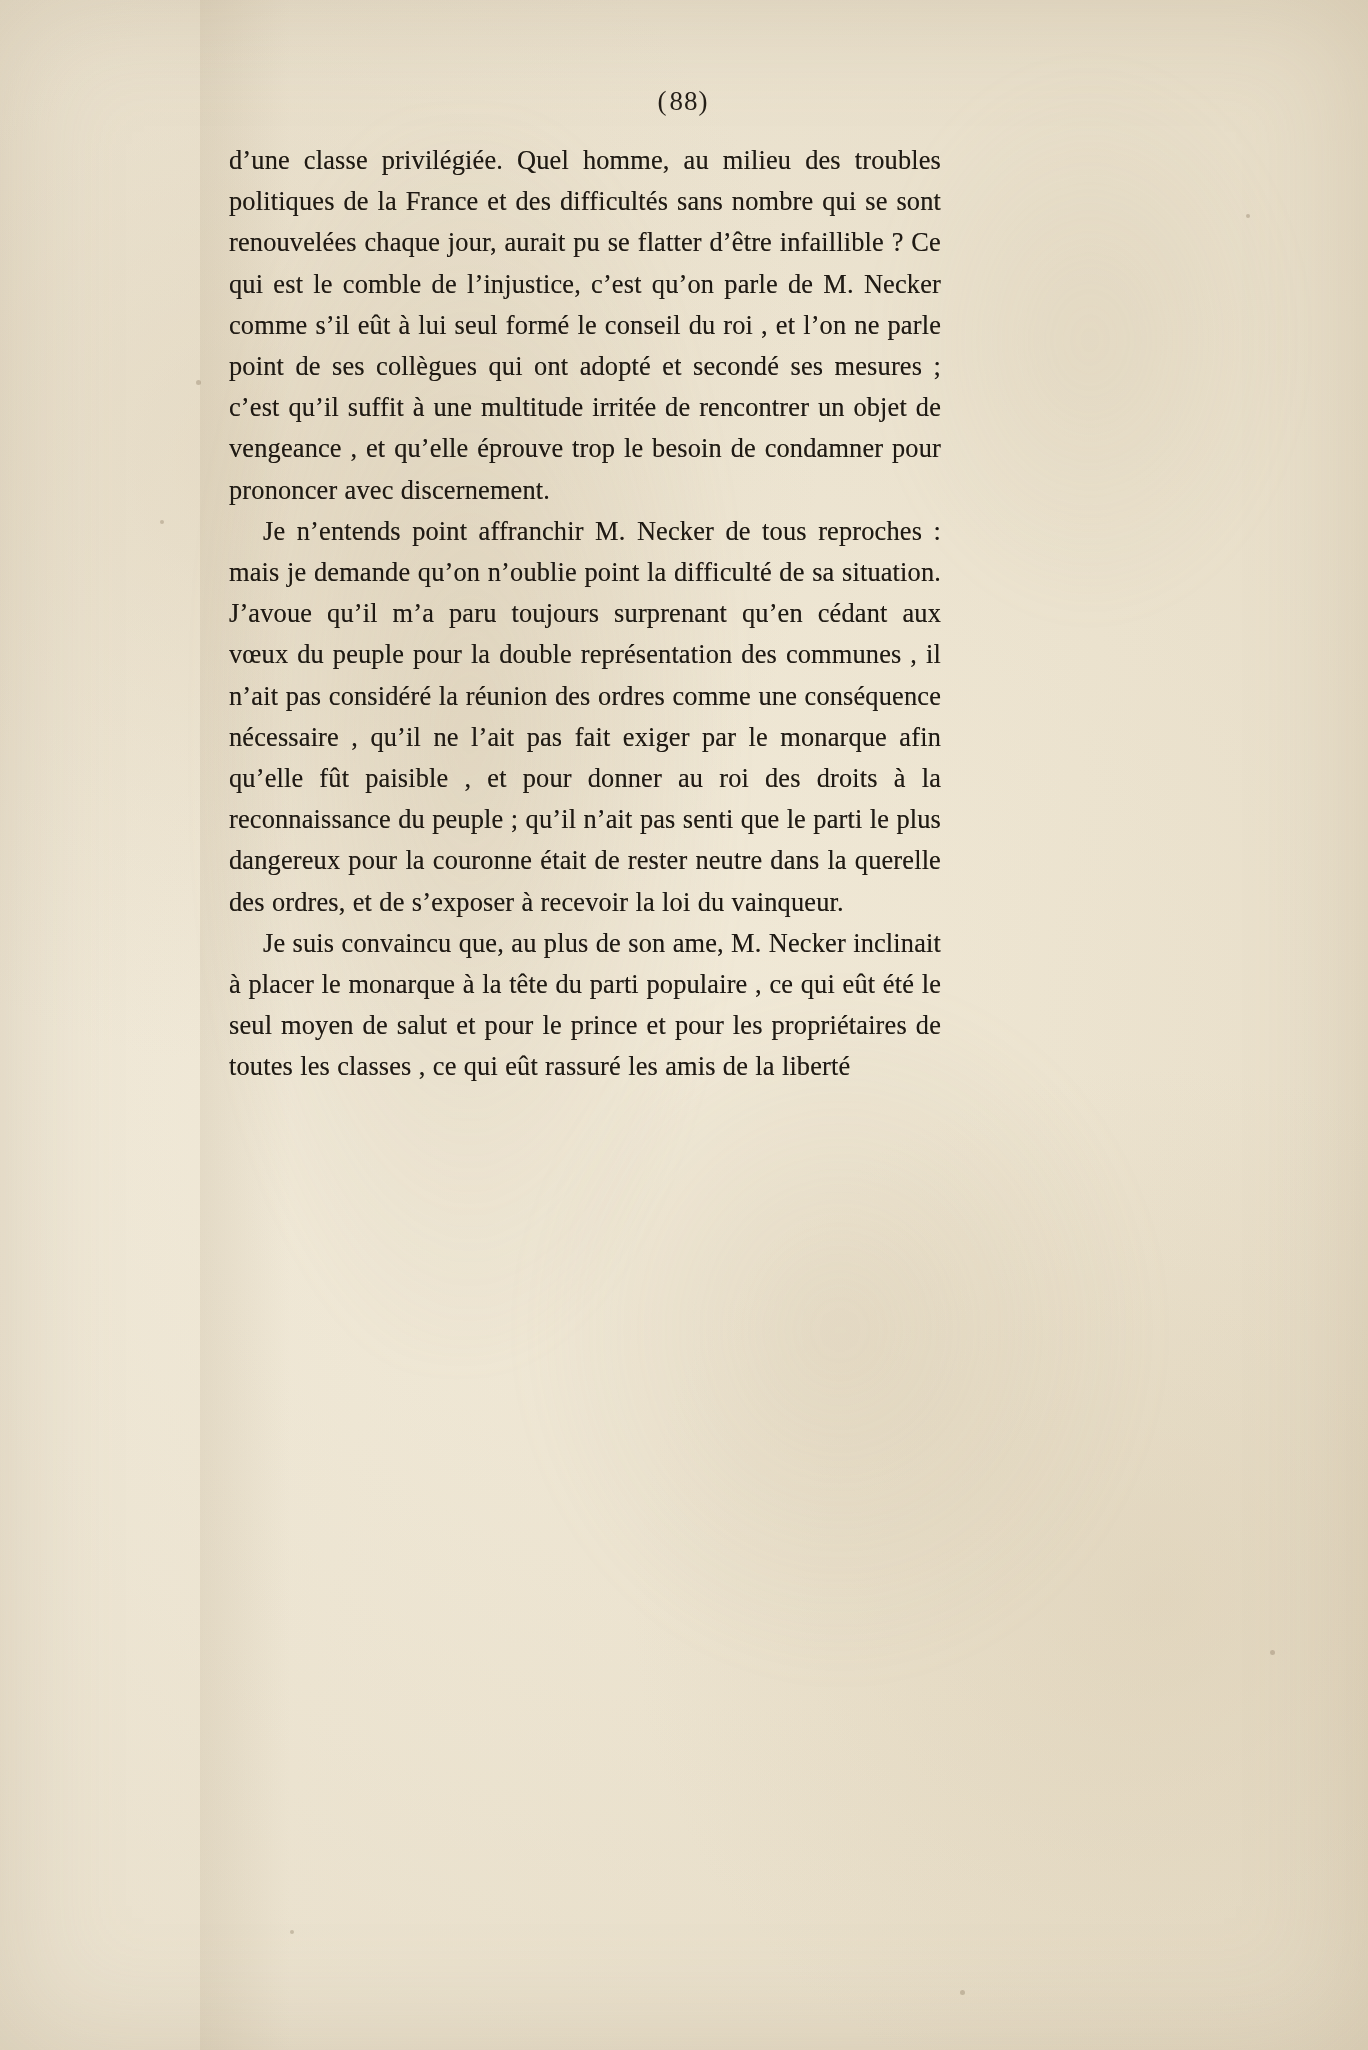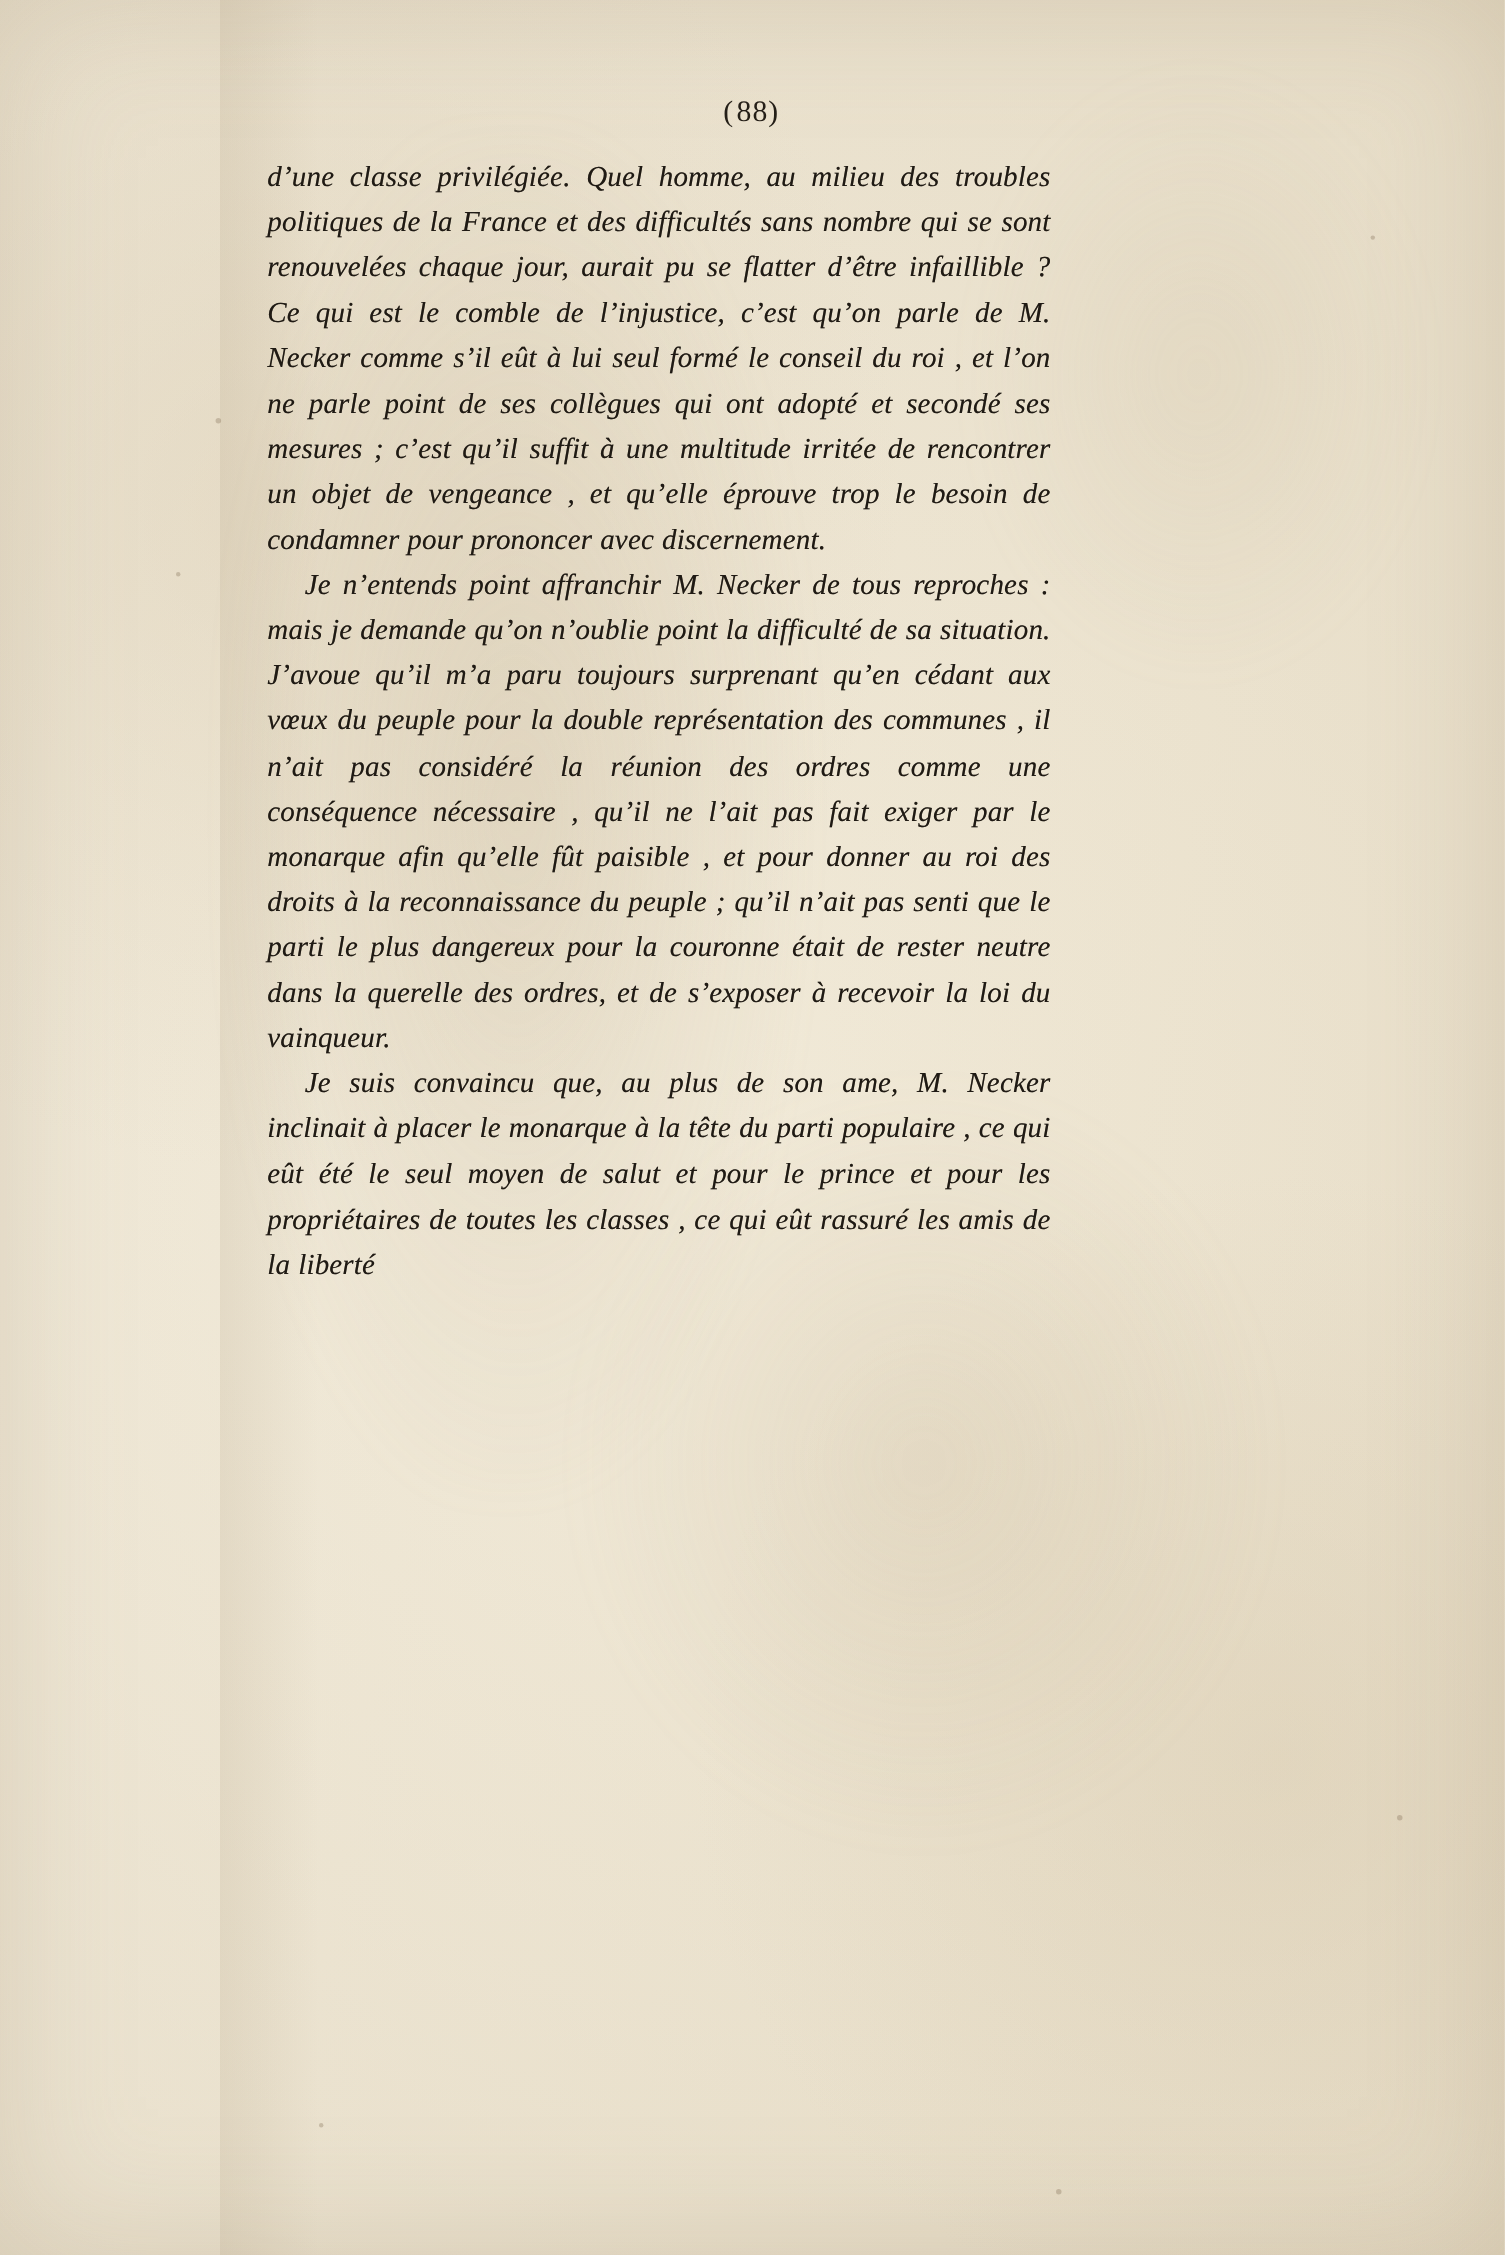--- a/index.html
+++ b/index.html
@@ -67,29 +67,28 @@
     text-align: center;
     font-size: 27px;
     letter-spacing: 1px;
     color: #241f18;
     font-family: "Liberation Serif", serif;
   }
   .folio .paren { letter-spacing: 3px; }
 
   .textblock {
     position: absolute;
-    left: 243px;
+    left: 229px;
     top: 140px;
     width: 712px;
     color: #1f1a14;
     font-size: 26.4px;
     line-height: 41.2px;
     text-align: justify;
     text-justify: inter-word;
-    font-style: italic;
   }
   .textblock p {
     margin: 0 0 0 0;
     text-indent: 0;
   }
   .textblock p.indent {
     text-indent: 34px;
   }
   
   .textblock p {

